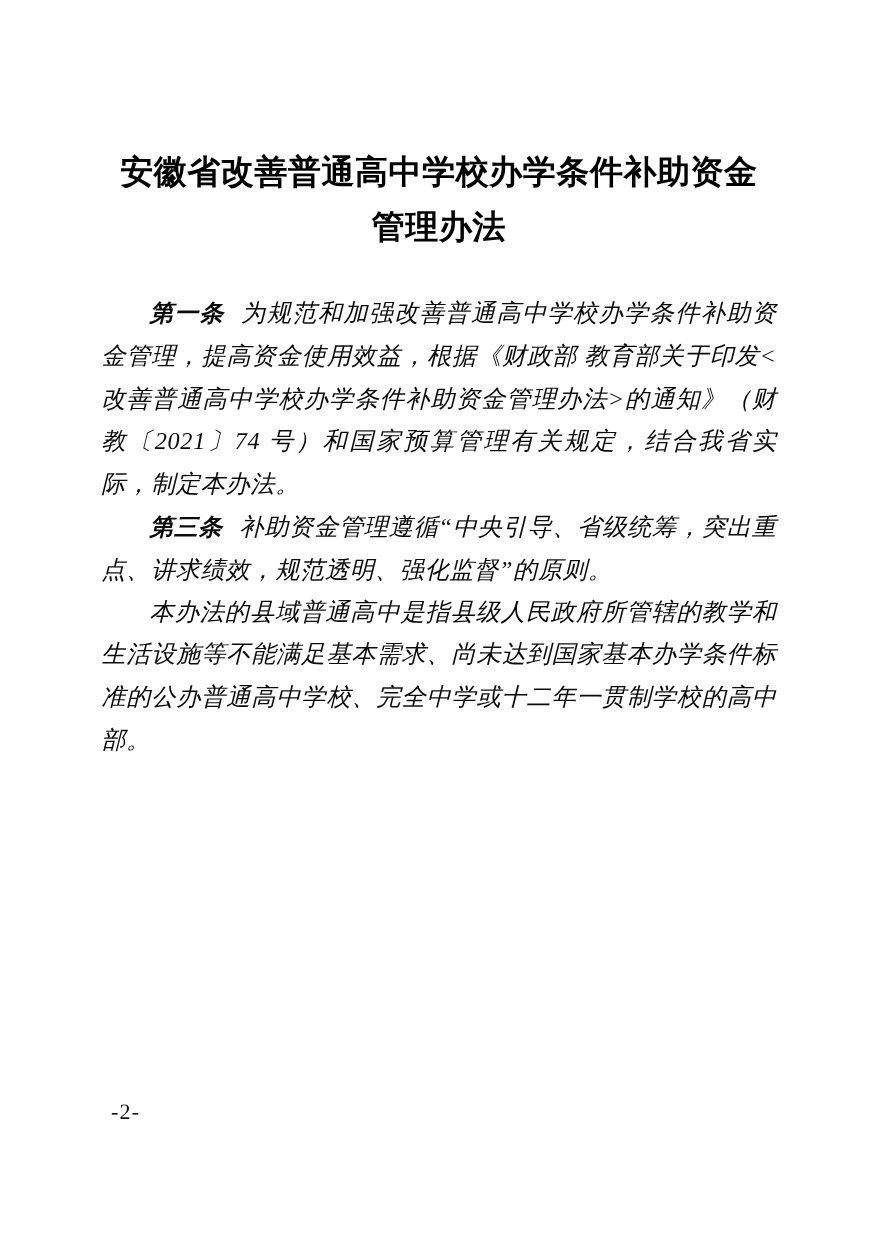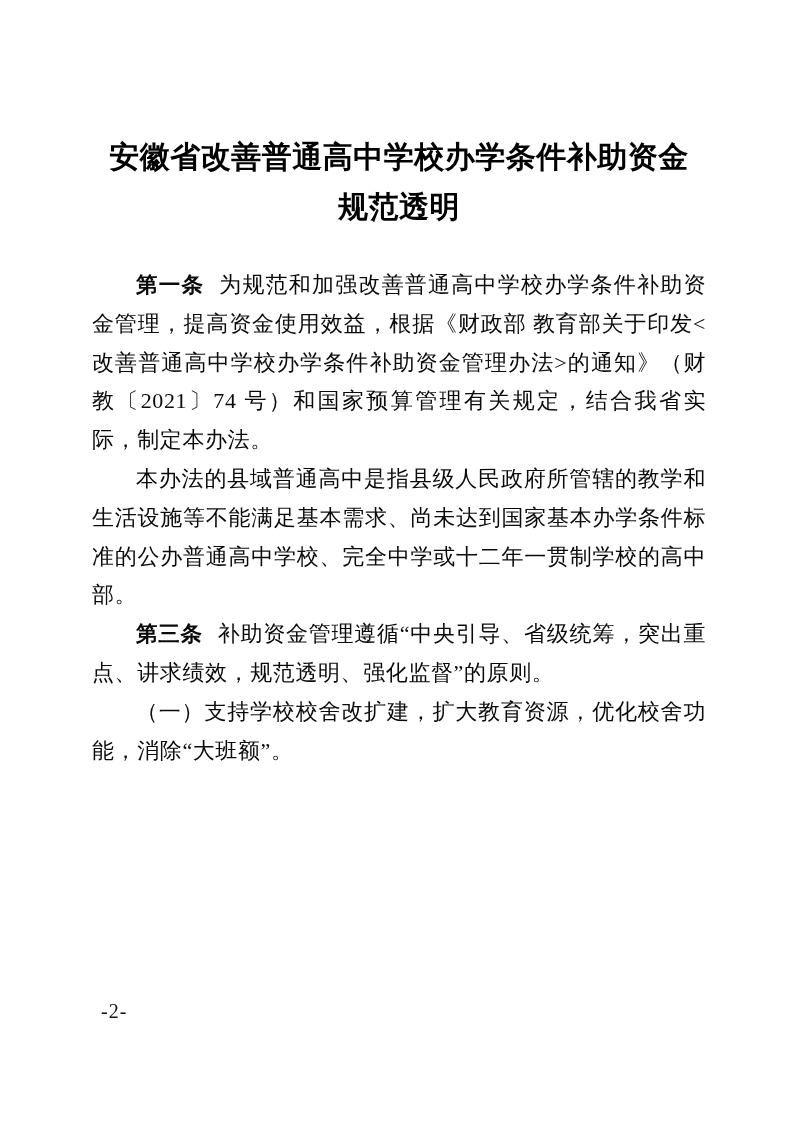--- a/index.html
+++ b/index.html
@@ -41,20 +41,21 @@
     font-size: 22px;
     line-height: 38.8px;
     letter-spacing: 0.6px;
     text-align: justify;
     color: #0a0a0a;
   }
   .doc-body p {
     margin: 0;
     padding: 0;
     text-indent: 2em;
+    font-style: italic;
   }
   .doc-body .lead {
     font-weight: 700;
     font-family: "Liberation Sans", "DejaVu Sans", sans-serif;
     font-size: 21.5px;
   }
   .doc-body .lead:not(:empty) {
     margin-right: 0.7em;
   }
   .page-number {
@@ -68,31 +69,30 @@
   }
 </style>
 </head>
 <body>
 
 <div class="page">
   <div class="content">
 
     <h1 class="doc-title">
       <span class="title-line">安徽省改善普通高中学校办学条件补助资金</span>
-      <span class="title-line">规范透明</span>
+      <span class="title-line">管理办法</span>
     </h1>
 
     <div class="doc-body">
       <p><b class="lead">第一条</b><span>为规范和加强改善普通高中学校办学条件补助资金管理，提高资金使用效益，根据《财政部 教育部关于印发&lt;改善普通高中学校办学条件补助资金管理办法&gt;的通知》（财教〔2021〕74 号）和国家预算管理有关规定，结合我省实际，制定本办法。</span></p>
 
 
+      <p><b class="lead">第三条</b><span>补助资金管理遵循“中央引导、省级统筹，突出重点、讲求绩效，规范透明、强化监督”的原则。</span></p>
+
       <p><b class="lead"></b><span>本办法的县域普通高中是指县级人民政府所管辖的教学和生活设施等不能满足基本需求、尚未达到国家基本办学条件标准的公办普通高中学校、完全中学或十二年一贯制学校的高中部。</span></p>
 
-      <p><b class="lead">第三条</b><span>补助资金管理遵循“中央引导、省级统筹，突出重点、讲求绩效，规范透明、强化监督”的原则。</span></p>
 
-
-      <p><b class="lead"></b><span>（一）支持学校校舍改扩建，扩大教育资源，优化校舍功能，消除“大班额”。</span></p>
     </div>
 
   </div>
 
   <div class="page-number">-2-</div>
 </div>
 
 </body></html>

